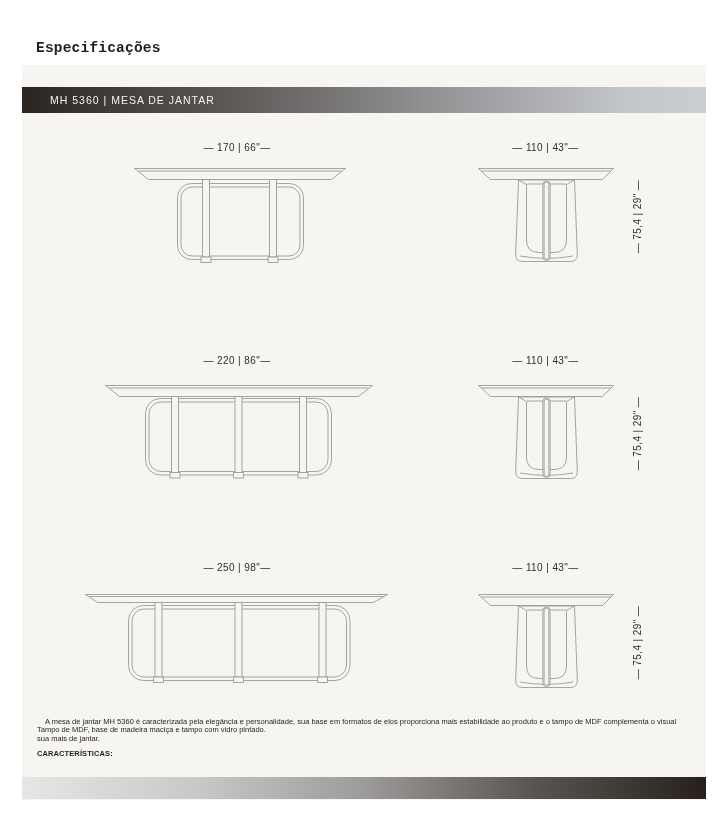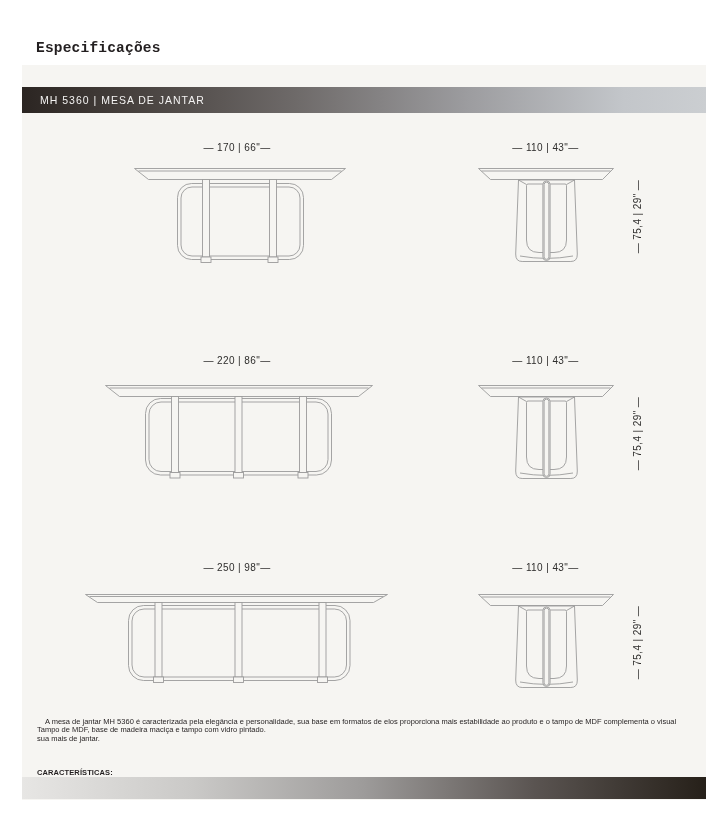--- a/index.html
+++ b/index.html
@@ -4,21 +4,21 @@
 <style>
   * { margin:0; padding:0; box-sizing:border-box; }
   html,body { width:728px; height:820px; background:#ffffff; overflow:hidden;
               font-family:"Liberation Sans", sans-serif; position:relative; }
   .page-title { position:absolute; left:36px; top:40px; font-size:14.5px; font-weight:700;
                 color:#231f20; letter-spacing:.2px;font-family:Liberation Mono, monospace; }
   .panel { position:absolute; left:22px; top:65px; width:684px; height:735px; background:#f6f5f2; }
   .bar-top { position:absolute; left:0; top:22px; width:684px; height:26px;
              background:linear-gradient(90deg,#2b2522 0%,#453f3c 15%,#6e6a69 40%,#9c9c9f 65%,#c3c6ca 88%,#cbced1 100%);
              display:flex; align-items:center; }
-  .bar-top span { color:#f4f3f2; font-size:10.5px; letter-spacing:1px; padding-left:18px; }
+  .bar-top span { color:#f4f3f2; font-size:10.5px; letter-spacing:1px; padding-left:28px; }
   .bar-bottom { position:absolute; left:0; top:712px; width:684px; height:22px;
                 background:linear-gradient(90deg,#e7e6e4 0%,#cac9c7 25%,#9d9b9a 50%,#5a5451 75%,#262019 100%); }
   .drawing { position:absolute; }
   .drawing path, .drawing rect { stroke:#9b9b9b; stroke-width:.9; fill:none; }
   .drawing .solid { fill:#f6f5f2; }
   .dim { position:absolute; font-size:10px; color:#2e2d2c; letter-spacing:.4px;
          text-align:center; white-space:nowrap; }
   .dim.v { width:120px; transform:rotate(-90deg); }
   .footer-line { position:absolute; left:15px; font-size:7.5px; color:#231f20; white-space:nowrap; }
   .features-title { font-weight:700; letter-spacing:.1px; }
@@ -118,17 +118,17 @@
     <path d="M50 96 Q76.5 100.8 103 96"></path>
     <rect class="solid" x="72.9" y="21" width="7.2" height="79.5" rx="3.6"></rect>
     <rect x="74.1" y="22.2" width="4.8" height="77.1" rx="2.4"></rect>
   </svg>
 
   <div class="dim v" style="left:555px; top:572px;">— 75,4 | 29" —</div>
 
   <div class="footer-line" style="top:652px;margin-left:8px;">A mesa de jantar MH 5360 é caracterizada pela elegância e personalidade, sua base em formatos de elos proporciona mais estabilidade ao produto e o tampo de MDF complementa o visual</div>
   <div class="footer-line" style="top:669px;">sua mais de jantar.</div>
 
-  <div class="footer-line features-title" style="top:684px;margin-top:19px;">CARACTERÍSTICAS:</div>
+  <div class="footer-line features-title" style="top:684px;">CARACTERÍSTICAS:</div>
   <div class="footer-line" style="top:660px;">Tampo de MDF, base de madeira maciça e tampo com vidro pintado.</div>
 
   <div class="bar-bottom"></div>
 </div>
 
 </body></html>

